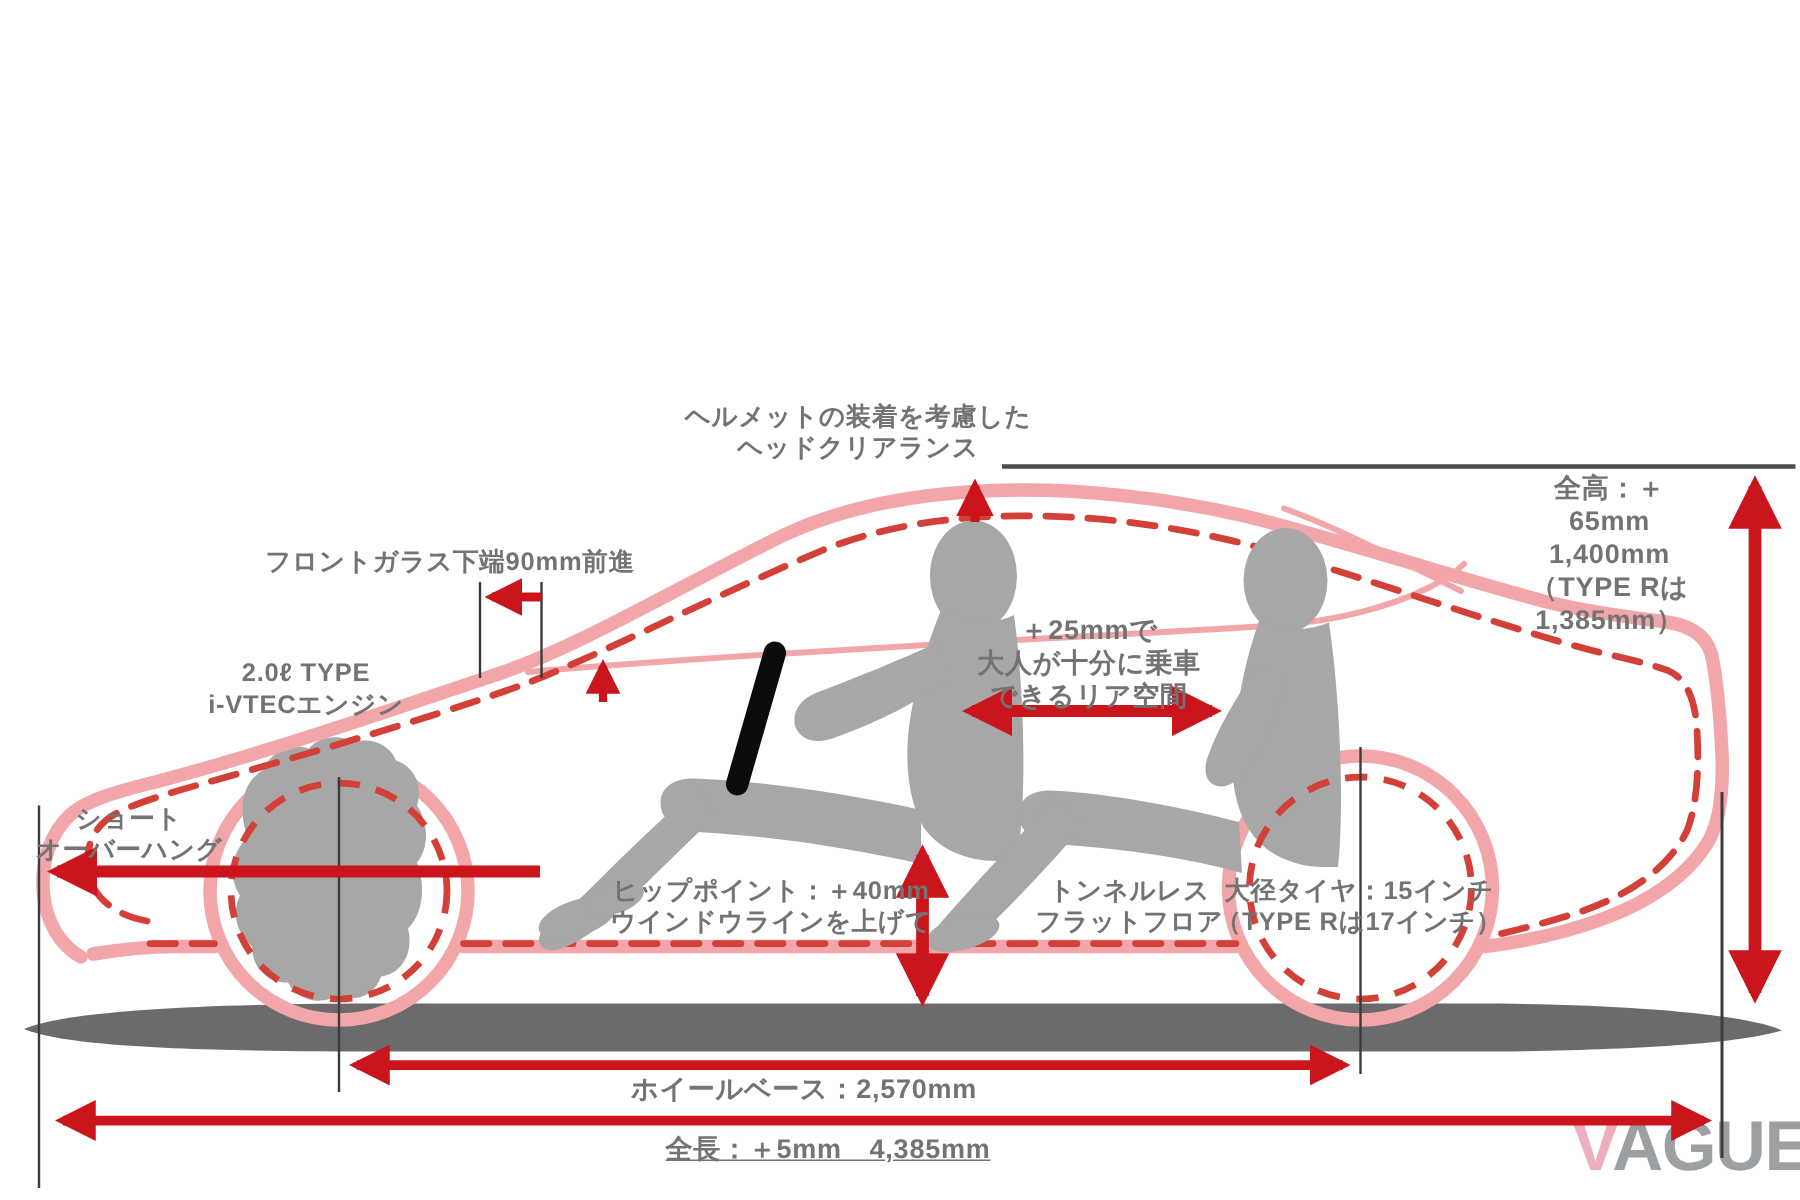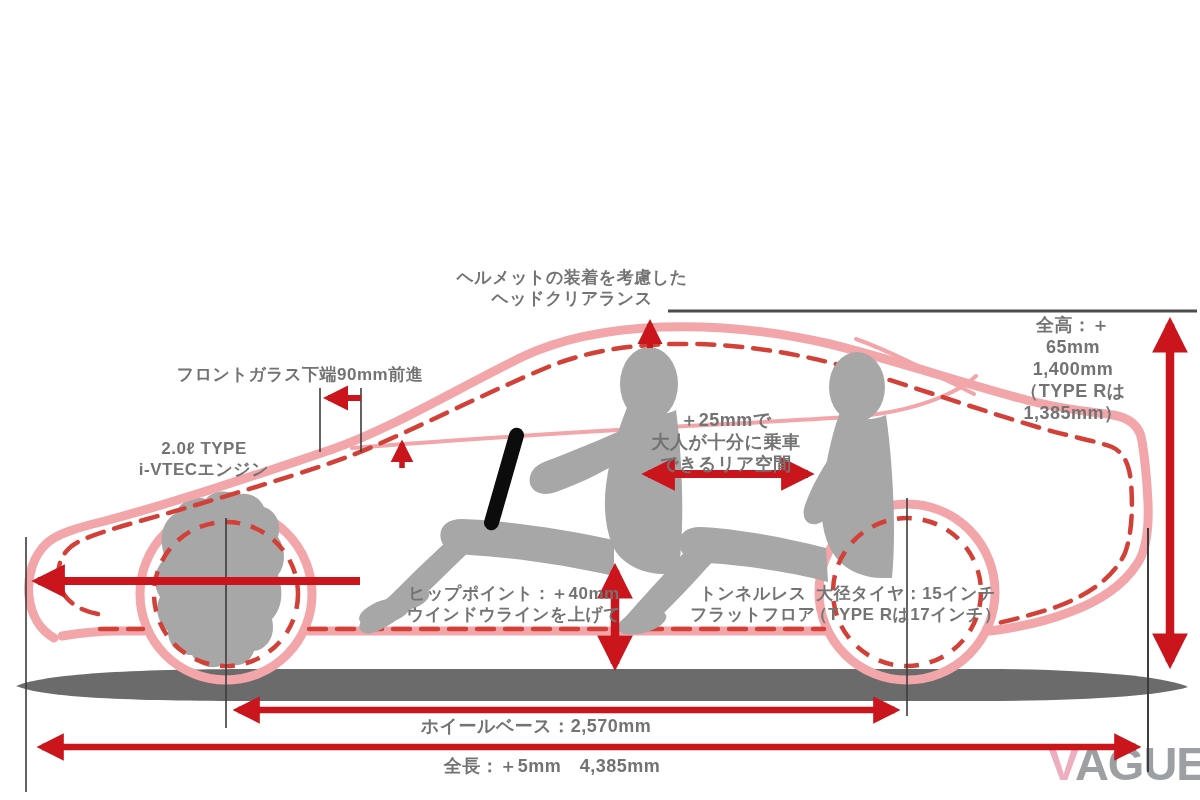--- a/index.html
+++ b/index.html
@@ -134,24 +134,26 @@
 ヘッドクリアランス</div>
   <div class="lbl big" style="left:1073px;top:315px;">全高：＋65mm
 1,400mm
 （TYPE Rは1,385mm）</div>
   <div class="lbl" style="left:300px;top:365px;text-align:center;">フロントガラス下端90mm前進</div>
   <div class="lbl" style="left:204px;top:439px;">2.0ℓ TYPE
 i-VTECエンジン</div>
   <div class="lbl big" style="left:726px;top:410px;">＋25mmで
 大人が十分に乗車
 できるリア空間</div>
+  <div class="lbl" style="left:86px;top:536px;">ショート
+オーバーハング</div>
   <div class="lbl" style="left:514px;top:584px;">ヒップポイント：＋40mm
 ウインドウラインを上げて</div>
   <div class="lbl" style="left:753px;top:584px;">トンネルレス
 フラットフロア</div>
   <div class="lbl" style="left:906px;top:584px;">大径タイヤ：15インチ
 （TYPE Rは17インチ）</div>
   <div class="lbl big" style="left:536px;top:716px;">ホイールベース：2,570mm</div>
-  <div class="lbl big" style="left:552px;top:756px;">全長：＋5mm　4,385mm</div>
+  <div class="lbl big" style="left:552px;top:756px;text-decoration:underline;">全長：＋5mm　4,385mm</div>
 
   <div class="logo"><span class="v">V</span><span>AGUE</span></div>
 
 </div>
 
 </body></html>

